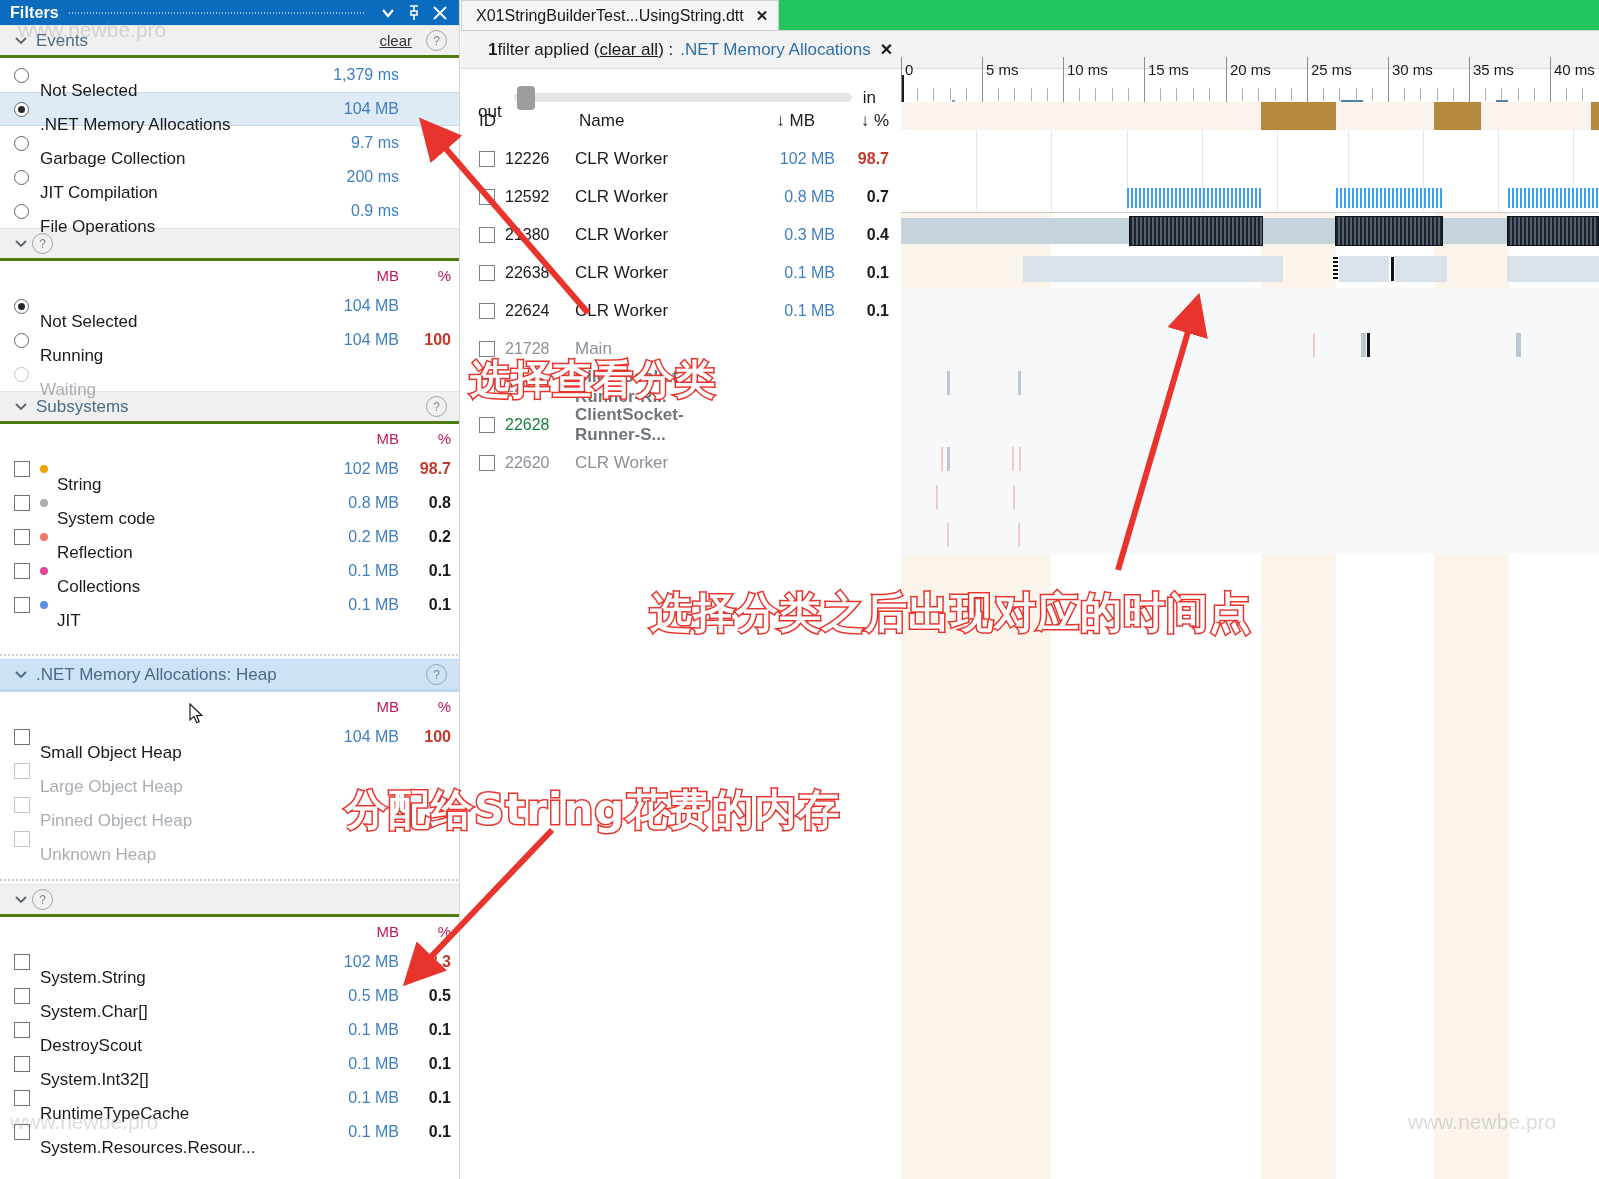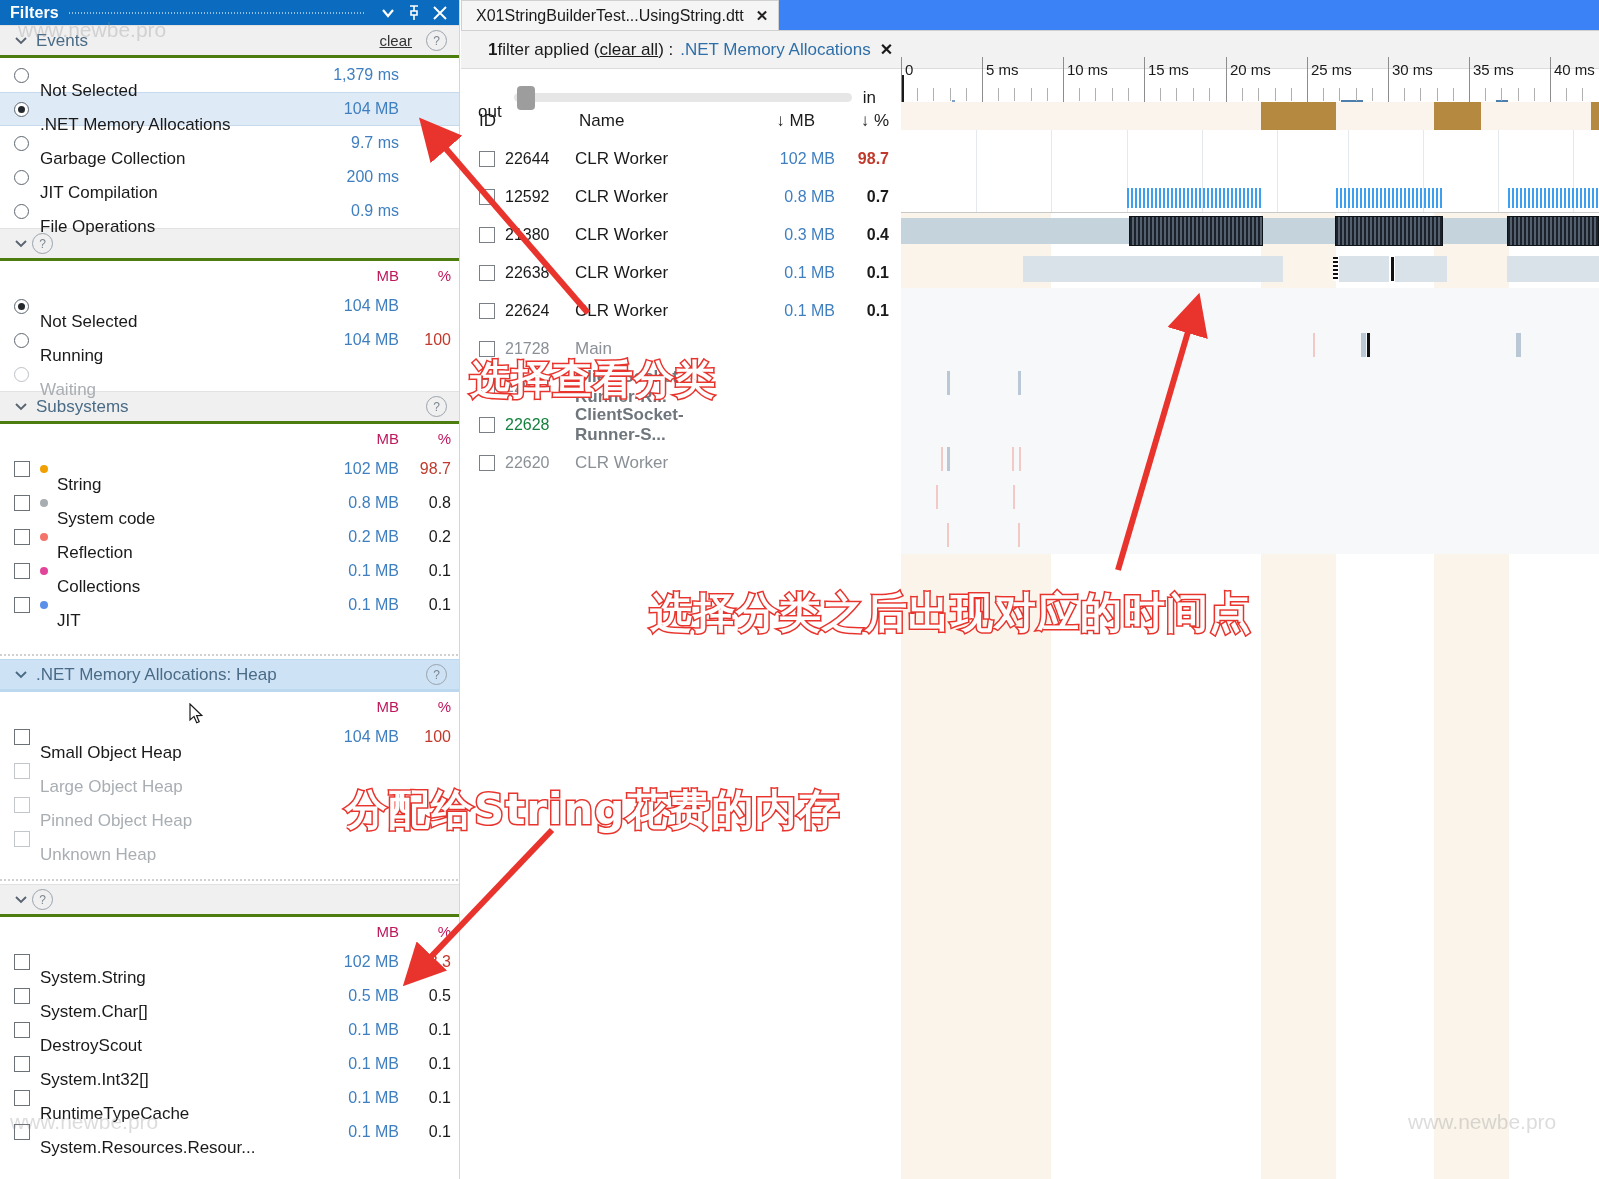--- a/index.html
+++ b/index.html
@@ -125,21 +125,21 @@
     padding: 0 8px 0 14px;
     box-sizing: border-box;
     font-size: 17px;
     color: #1a1a1a;
     cursor: default;
   }
   .frow.selected { background: #dfeaf7; border-top: 1px solid #c7d9ec; border-bottom: 1px solid #c7d9ec; }
   .frow.dim { color: #a9aeb3; }
   .frow .label { flex: 1; white-space: nowrap; overflow: hidden; margin-top: 32px; }
   .frow .v-mb { width: 92px; text-align: right; color: #3f7fbf; font-size: 16px; }
-  .frow .v-pct { width: 52px; text-align: right; font-size: 16px; font-weight: normal; color: #1a1a1a; }
+  .frow .v-pct { width: 52px; text-align: right; font-size: 16px; font-weight: bold; color: #1a1a1a; }
   .frow .v-pct.hot { color: #c0392b; }
   .frow .v-mb.dim, .frow .v-pct.dim { color: #b5b9bd; }
 
   .radio {
     width: 15px; height: 15px;
     border-radius: 50%;
     border: 1.6px solid #5d6670;
     margin-right: 11px;
     flex: 0 0 auto;
     position: relative;
@@ -189,21 +189,21 @@
   
   .right-panel {
     position: absolute;
     left: 461px; top: 0;
     width: 1138px; height: 1179px;
     background: #ffffff;
     overflow: hidden;
   }
   .tabstrip {
     height: 30px;
-    background: #3b82f6;
+    background: #22c55e;
     border-bottom: 1px solid #d0d0d0;
     display: flex;
     align-items: flex-end;
   }
   .tab {
     height: 30px;
     background: #f5f5f5;
     border: 1px solid #d0d0d0;
     border-bottom: none;
     display: flex;
@@ -786,21 +786,21 @@
     <div class="threadlist">
       <div class="tl-head">
         <span class="h-id">ID</span>
         <span class="h-name">Name</span>
         <span class="h-mb">↓ MB</span>
         <span class="h-pct">↓ %</span>
       </div>
 
       <div class="tl-row">
         <span class="cb"></span>
-        <span class="r-id">22644</span>
+        <span class="r-id">12226</span>
         <span class="r-name">CLR Worker</span>
         <span class="r-mb">102 MB</span>
         <span class="r-pct hot">98.7</span>
       </div>
       <div class="tl-row">
         <span class="cb"></span>
         <span class="r-id">12592</span>
         <span class="r-name">CLR Worker</span>
         <span class="r-mb">0.8 MB</span>
         <span class="r-pct">0.7</span>

